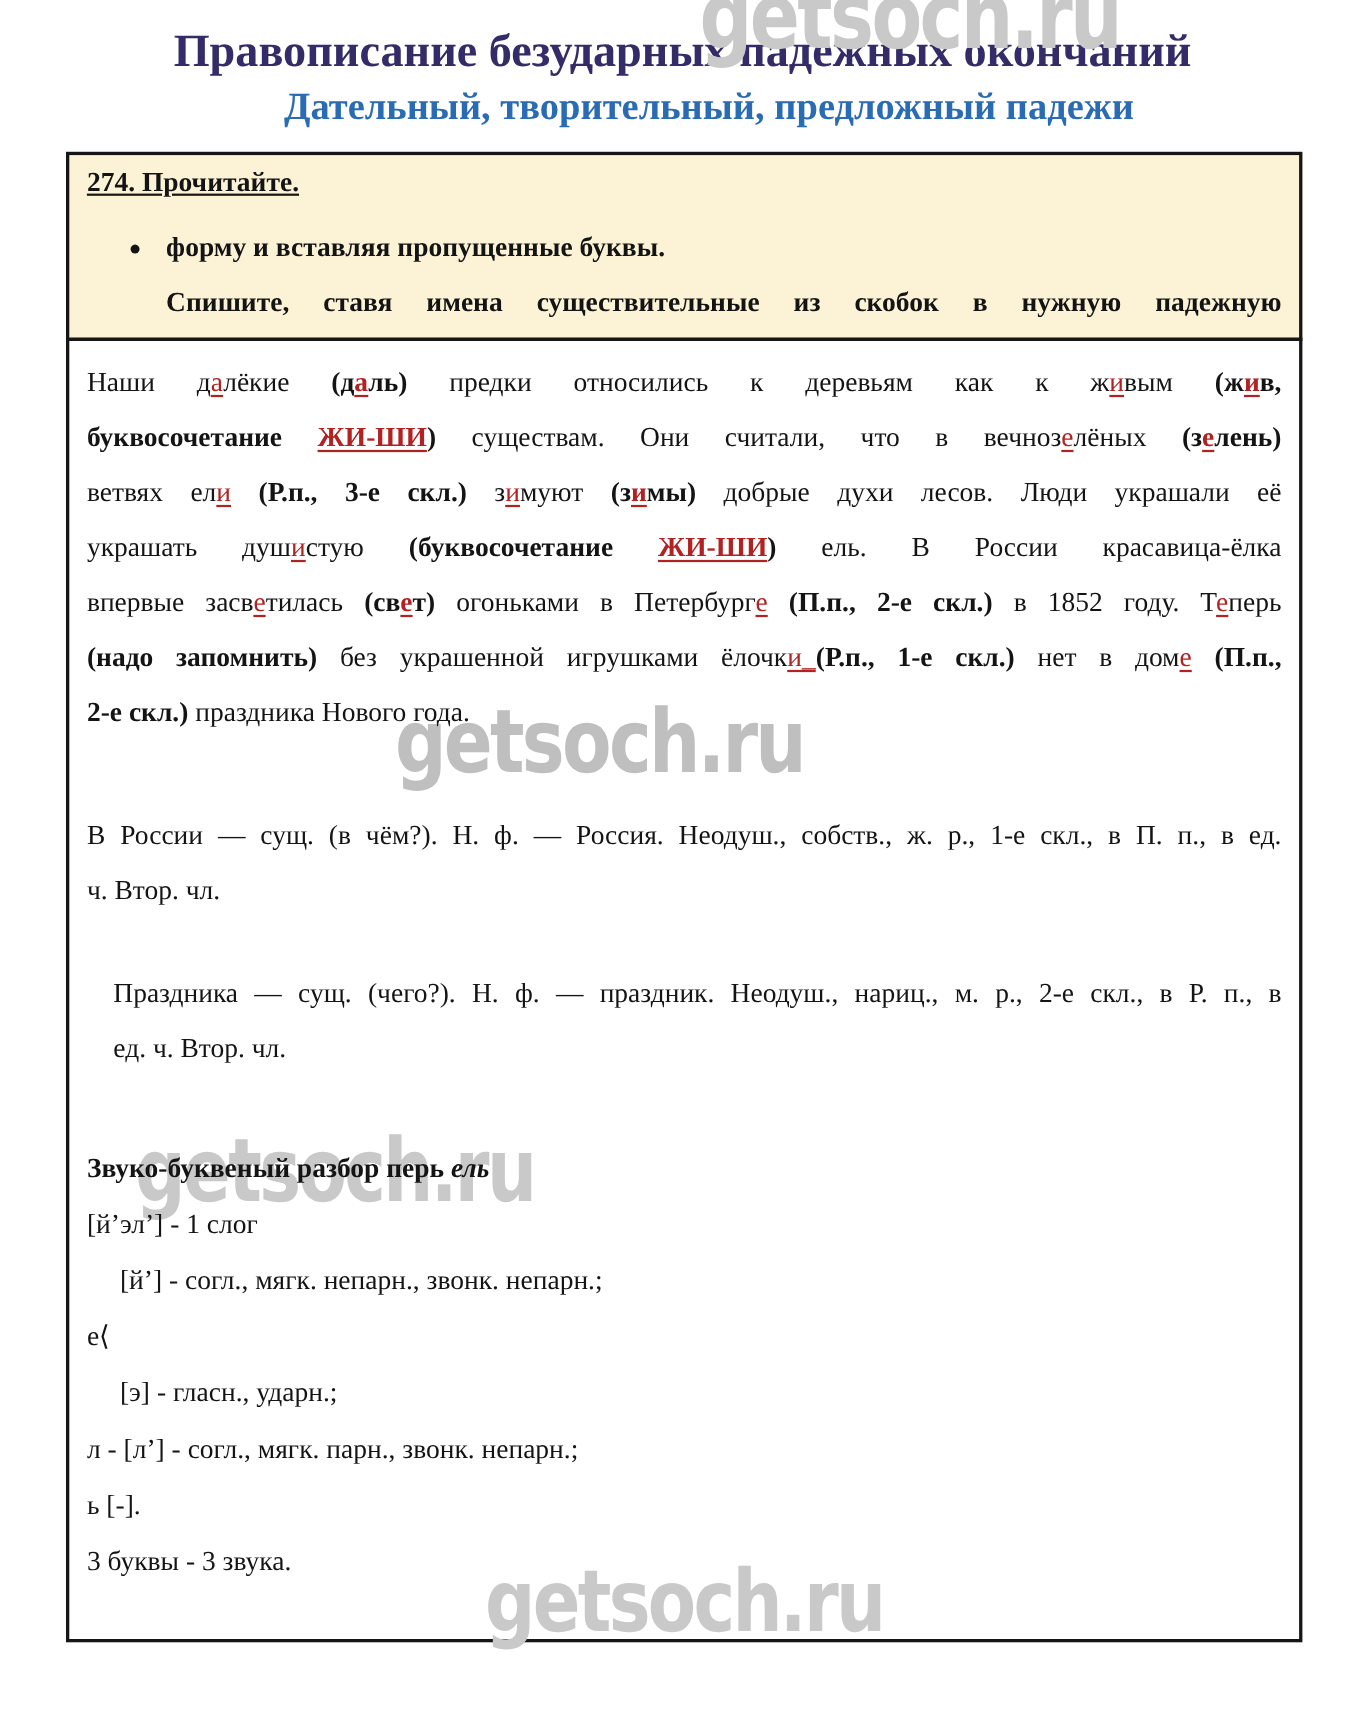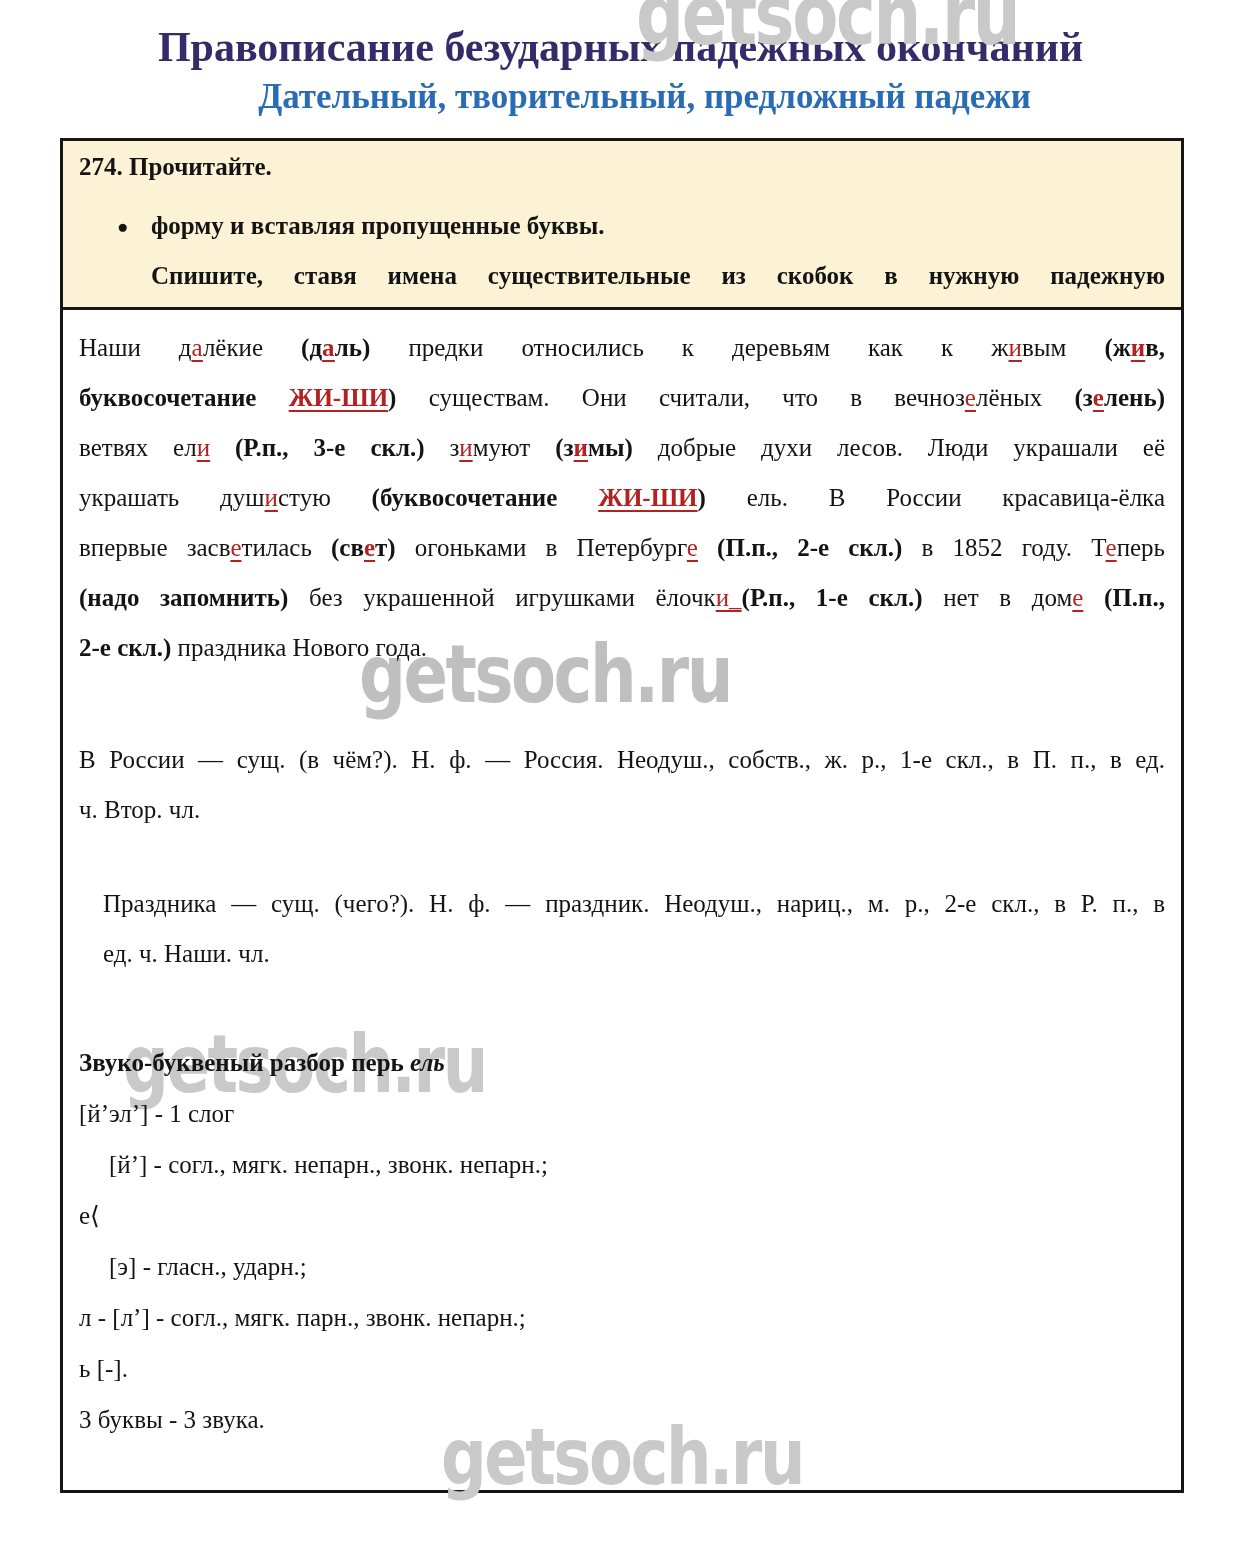--- a/index.html
+++ b/index.html
@@ -18,21 +18,21 @@
 
   .hdr{position:absolute;left:0;top:0;width:1241px;z-index:2;}
   .title{margin-top:24px;text-align:center;font-size:42px;font-weight:bold;
          color:#332c68;line-height:1.1;}
   .subtitle{margin-top:8px;text-align:center;font-size:35px;font-weight:bold;
             color:#2a6cb4;line-height:1.1;margin-left:48px;}
 
   .task-box{position:absolute;left:60px;top:138px;width:1124px;height:172px;
             box-sizing:border-box;border:3px solid #161616;background:#fcf3d6;
             padding:8px 16px;z-index:2;font-size:25px;}
-  .task-num{font-weight:bold;margin-top:4px;}
+  .task-num{font-weight:bold;margin-top:4px;text-decoration:underline;}
   .task-bullets{position:relative;margin-top:20px;padding-left:72px;line-height:52px;}
   .bullet{position:absolute;left:38px;top:0px;font-size:19px;}
 
   .main-box{position:absolute;left:60px;top:307px;width:1124px;height:1186px;
             box-sizing:border-box;border:3px solid #161616;background:transparent;
             padding:0 16px;z-index:2;font-size:25px;}
   .content{position:relative;z-index:3;}
 
   .rline{line-height:50px;white-space:normal;}
   .just{text-align:justify;text-align-last:justify;}
@@ -85,21 +85,21 @@
           <div class="rline just"><span class="s-n">впервые засв</span><span class="s-r">е</span><span class="s-n">тилась </span><span class="s-b">(св</span><span class="s-rb">е</span><span class="s-b">т) </span><span class="s-i">огоньками</span><span class="s-n"> в Петербург</span><span class="s-r">е</span><span class="s-n"> </span><span class="s-b">(П.п., 2-е скл.) </span><span class="s-n">в 1852 году. Т</span><span class="s-r">е</span><span class="s-n">перь</span></div>
           <div class="rline just"><span class="s-b">(надо запомнить) </span><span class="s-n">без украшенной </span><span class="s-i">игрушками</span><span class="s-n"> ёлочк</span><span class="s-r">и_</span><span class="s-b">(Р.п., 1-е скл.) </span><span class="s-n"> нет в дом</span><span class="s-r">е</span><span class="s-n"> </span><span class="s-b">(П.п.,</span></div>
           <div class="rline"><span class="s-b">2-е скл.) </span><span class="s-n">праздника Нового года.</span></div>
         </div>
       <div class="morph1">
           <div class="rline just"><span class="s-i">В России</span><span class="s-n"> — сущ. (в чём?). Н. ф. — Россия. Неодуш., собств., ж. р., 1-е скл., в П. п., в ед.</span></div>
           <div class="rline"><span class="s-n">ч. Втор. чл.</span></div>
         </div>
       <div class="morph2">
           <div class="rline just"><span class="s-i">Праздника</span><span class="s-n"> — сущ. (чего?). Н. ф. — праздник. Неодуш., нариц., м. р., 2-е скл., в Р. п., в</span></div>
-          <div class="rline"><span class="s-n">ед. ч. Наши. чл.</span></div>
+          <div class="rline"><span class="s-n">ед. ч. Втор. чл.</span></div>
         </div>
       <div class="phonetic">
           <div class="rline"><span class="s-b">Звуко-буквеный разбор перь </span><span class="s-bi">ель</span></div>
           <div class="rline"><span class="s-n">[й’эл’] - 1 слог</span></div>
           <div class="rline ind"><span class="s-n">[й’] - согл., мягк. непарн., звонк. непарн.;</span></div>
           <div class="rline"><span class="s-n">е⟨</span></div>
           <div class="rline ind"><span class="s-n">[э] - гласн., ударн.;</span></div>
           <div class="rline"><span class="s-n">л - [л’] - согл., мягк. парн., звонк. непарн.;</span></div>
           <div class="rline"><span class="s-n">ь [-].</span></div>
           <div class="rline"><span class="s-n">3 буквы - 3 звука.</span></div>

